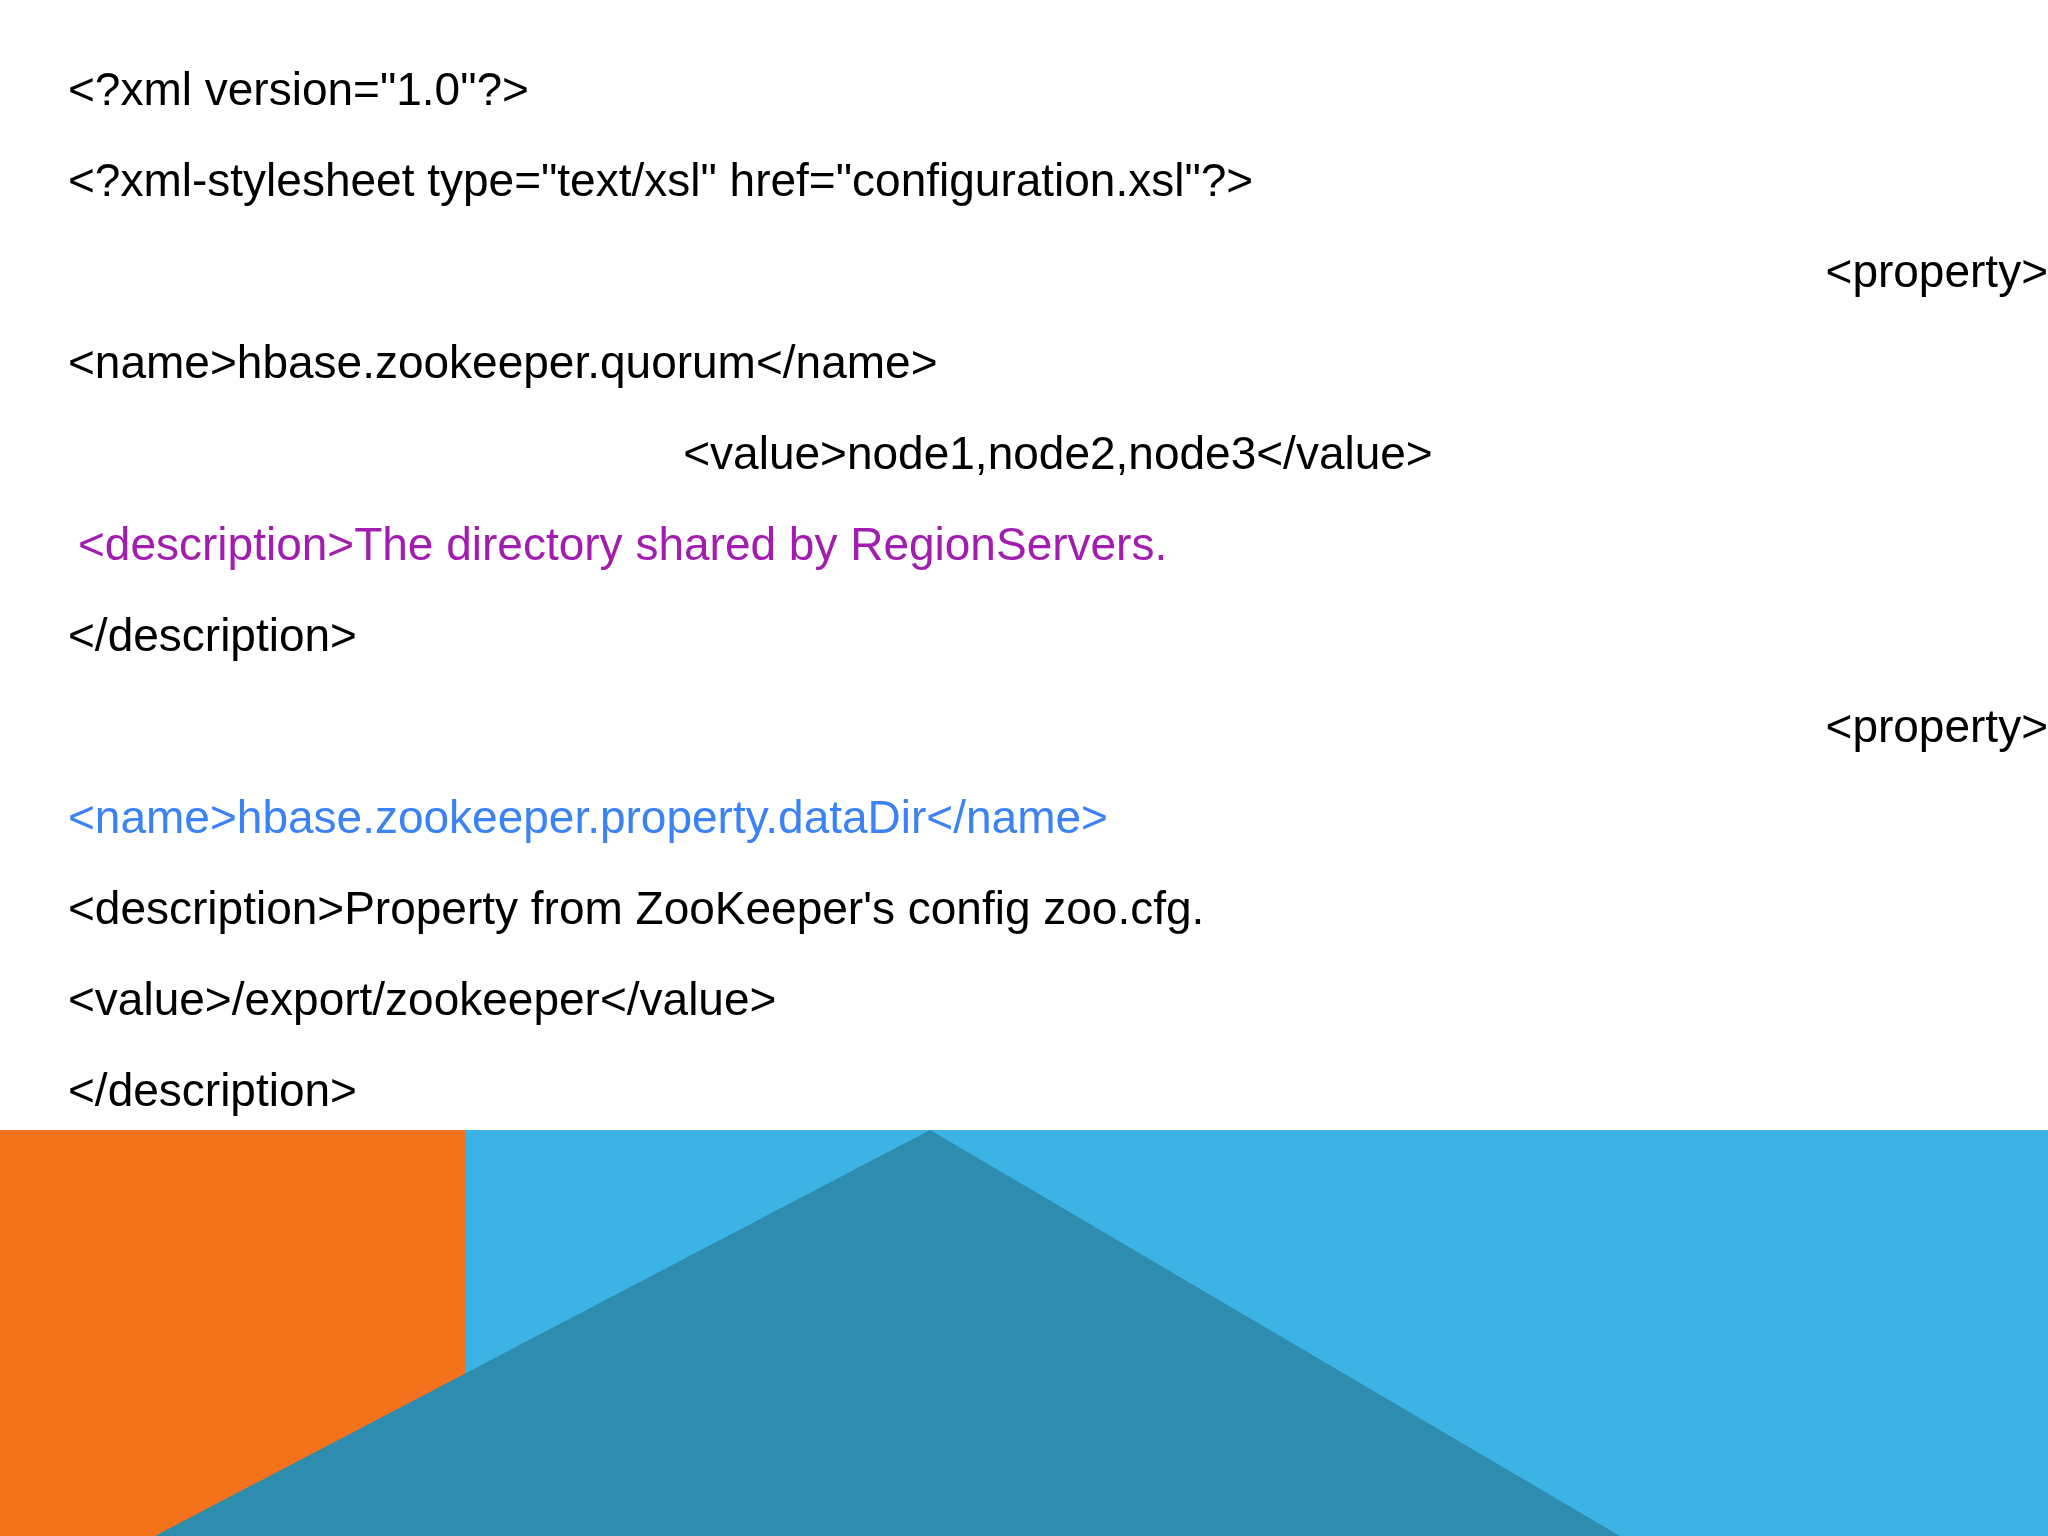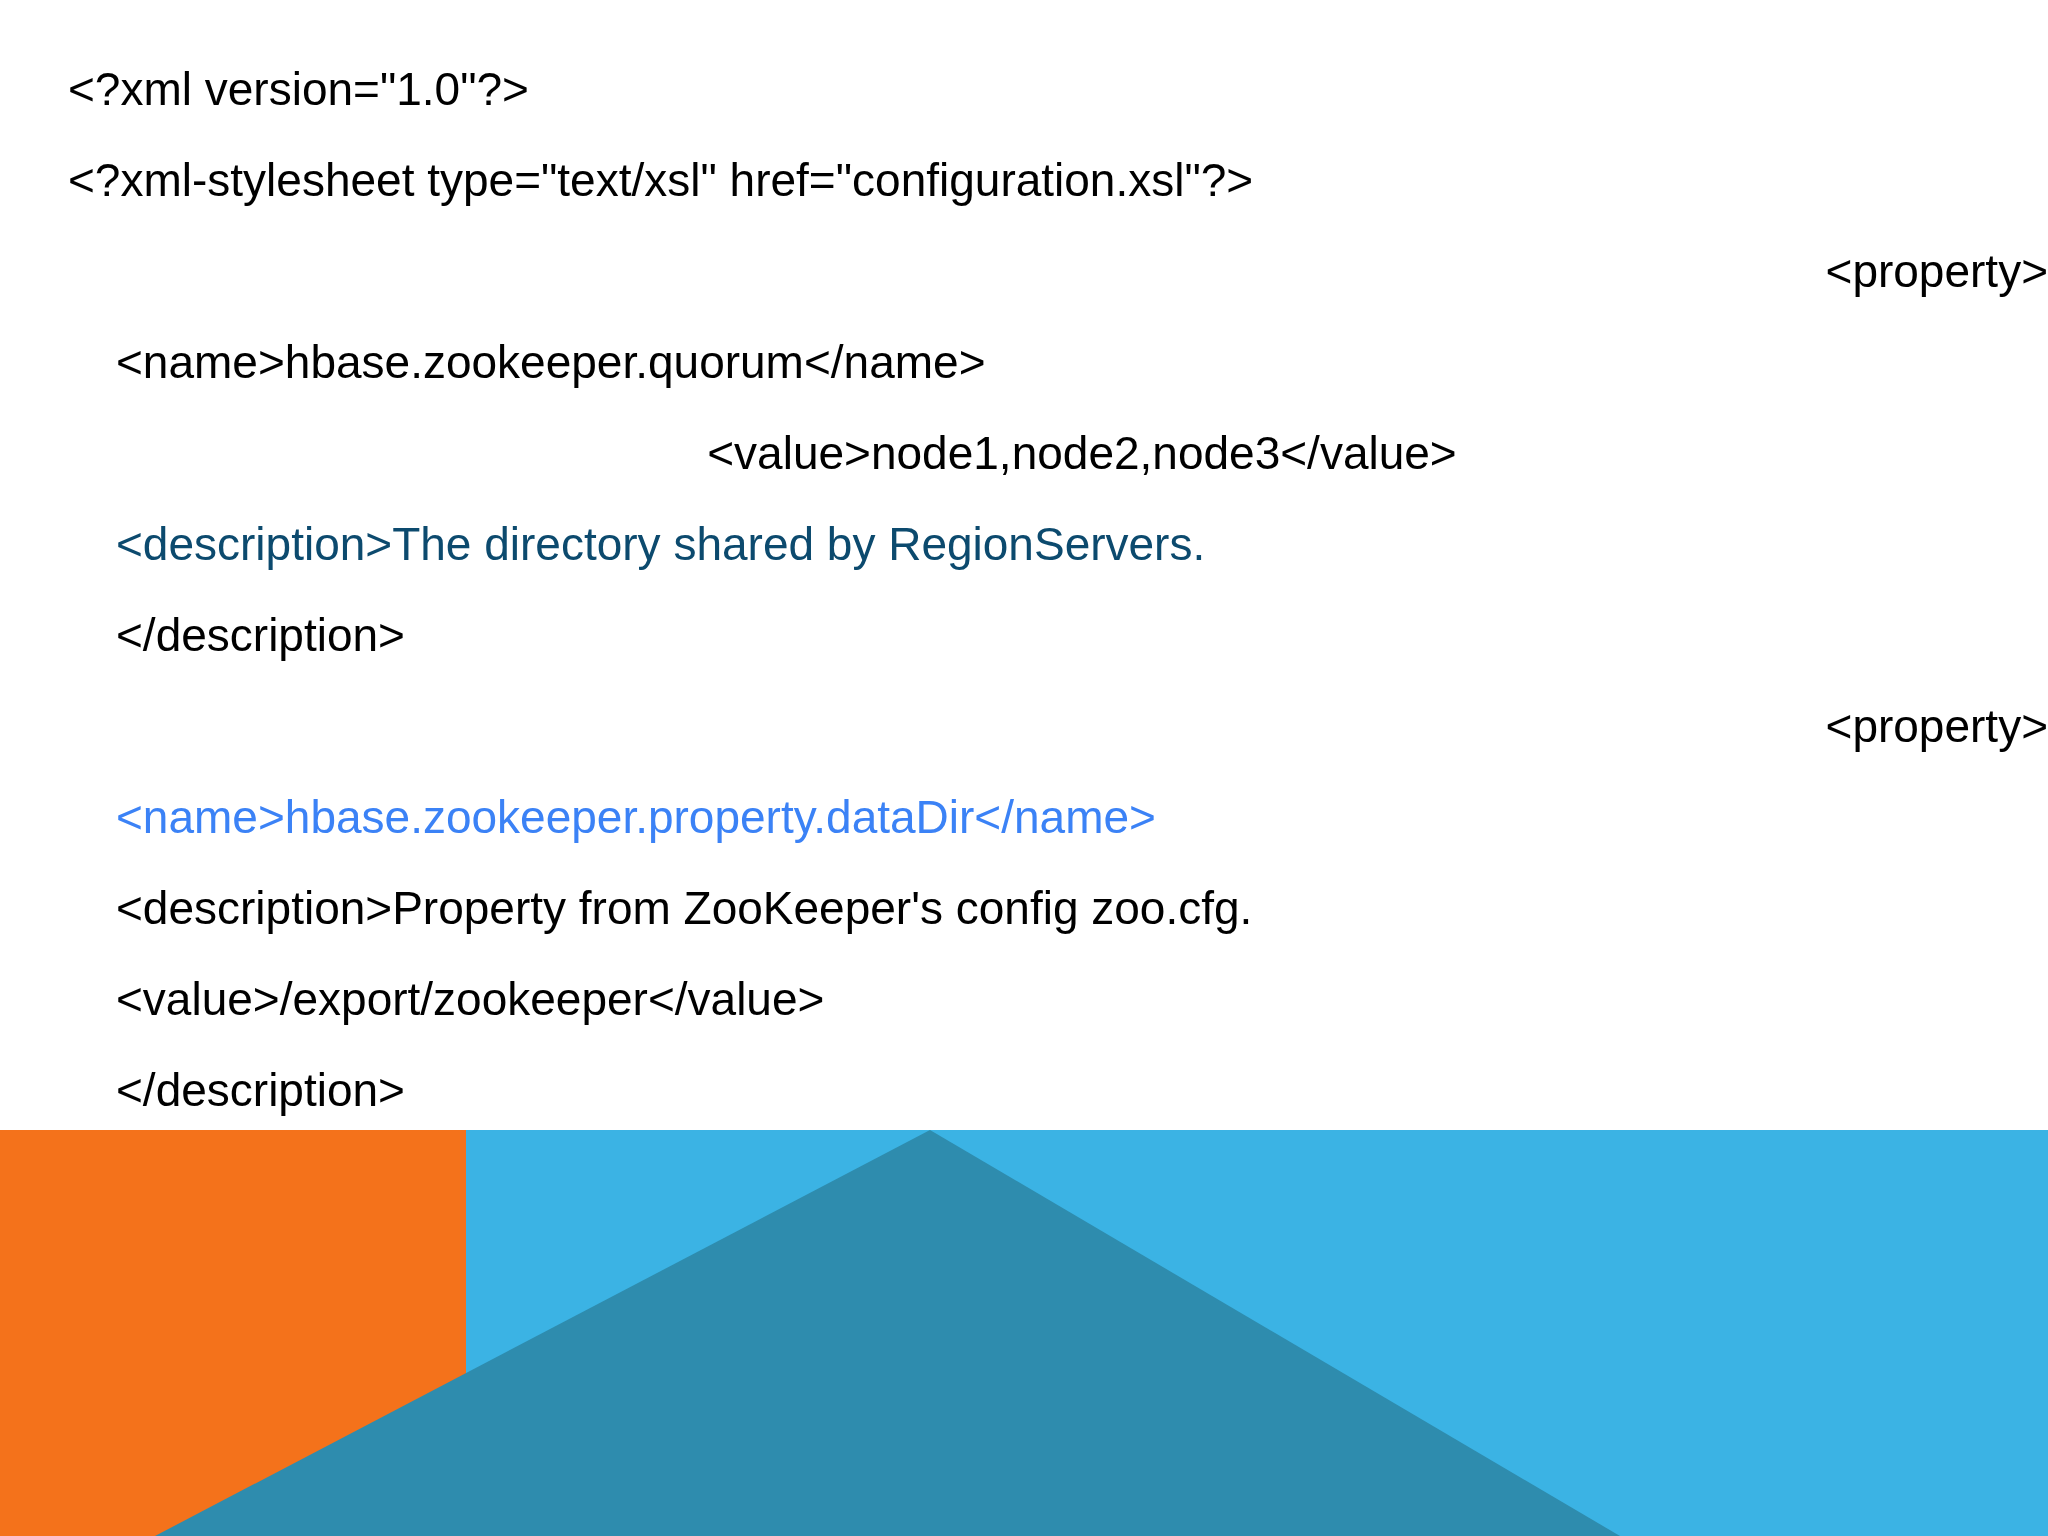--- a/index.html
+++ b/index.html
@@ -68,42 +68,42 @@
     font-family: "Liberation Sans", sans-serif;
     font-size: 46px;
     line-height: 91px;
     color: #000000;
     white-space: pre;
     padding-left: 68px;
     letter-spacing: 0px;
   }
   .indent-0 { padding-left: 68px; }
   .indent-1 { padding-left: 100px; text-align: right; }
-  .indent-2 { padding-left: 116px; }
+  .indent-2 { padding-left: 68px; }
 </style>
 </head>
 <body>
 
 <div id="slide" style="background: rgb(255, 255, 255);">
 
   <div id="decor-band">
     <div id="decor-blue" style="background: rgb(59, 179, 228);"></div>
     <div id="decor-orange" style="background: rgb(244, 114, 27);"></div>
     <svg id="decor-triangle" viewBox="0 0 2048 406" preserveAspectRatio="none">
       <polygon id="tri-poly" points="930,0 1620,406 155,406" fill="#2E8CAE"></polygon>
     </svg>
   </div>
 
   <div id="code-block">
     <div class="code-line indent-0" style="color: rgb(0, 0, 0);">&lt;?xml version="1.0"?&gt;</div>
     <div class="code-line indent-0" style="color: rgb(0, 0, 0);">&lt;?xml-stylesheet type="text/xsl" href="configuration.xsl"?&gt;</div>
     <div class="code-line indent-1" style="color: rgb(0, 0, 0);">&lt;property&gt;</div>
     <div class="code-line indent-2" style="color: rgb(0, 0, 0);">&lt;name&gt;hbase.zookeeper.quorum&lt;/name&gt;</div>
     <div class="code-line indent-2" style="color: rgb(0, 0, 0); text-align: center;">&lt;value&gt;node1,node2,node3&lt;/value&gt;</div>
-    <div class="code-line indent-2" style="color: #0c4a6e;">&lt;description&gt;The directory shared by RegionServers.</div>
+    <div class="code-line indent-2" style="color: #a21caf; margin-left: 10px;">&lt;description&gt;The directory shared by RegionServers.</div>
     <div class="code-line indent-2" style="color: rgb(0, 0, 0);">&lt;/description&gt;</div>
     <div class="code-line indent-1" style="color: rgb(0, 0, 0);">&lt;property&gt;</div>
     <div class="code-line indent-2" style="color: #3b82f6;">&lt;name&gt;hbase.zookeeper.property.dataDir&lt;/name&gt;</div>
     <div class="code-line indent-2" style="color: rgb(0, 0, 0);">&lt;description&gt;Property from ZooKeeper's config zoo.cfg.</div>
     <div class="code-line indent-2" style="color: rgb(0, 0, 0);">&lt;value&gt;/export/zookeeper&lt;/value&gt;</div>
     <div class="code-line indent-2" style="color: rgb(0, 0, 0);">&lt;/description&gt;</div>
   </div>
 
 </div>
 

